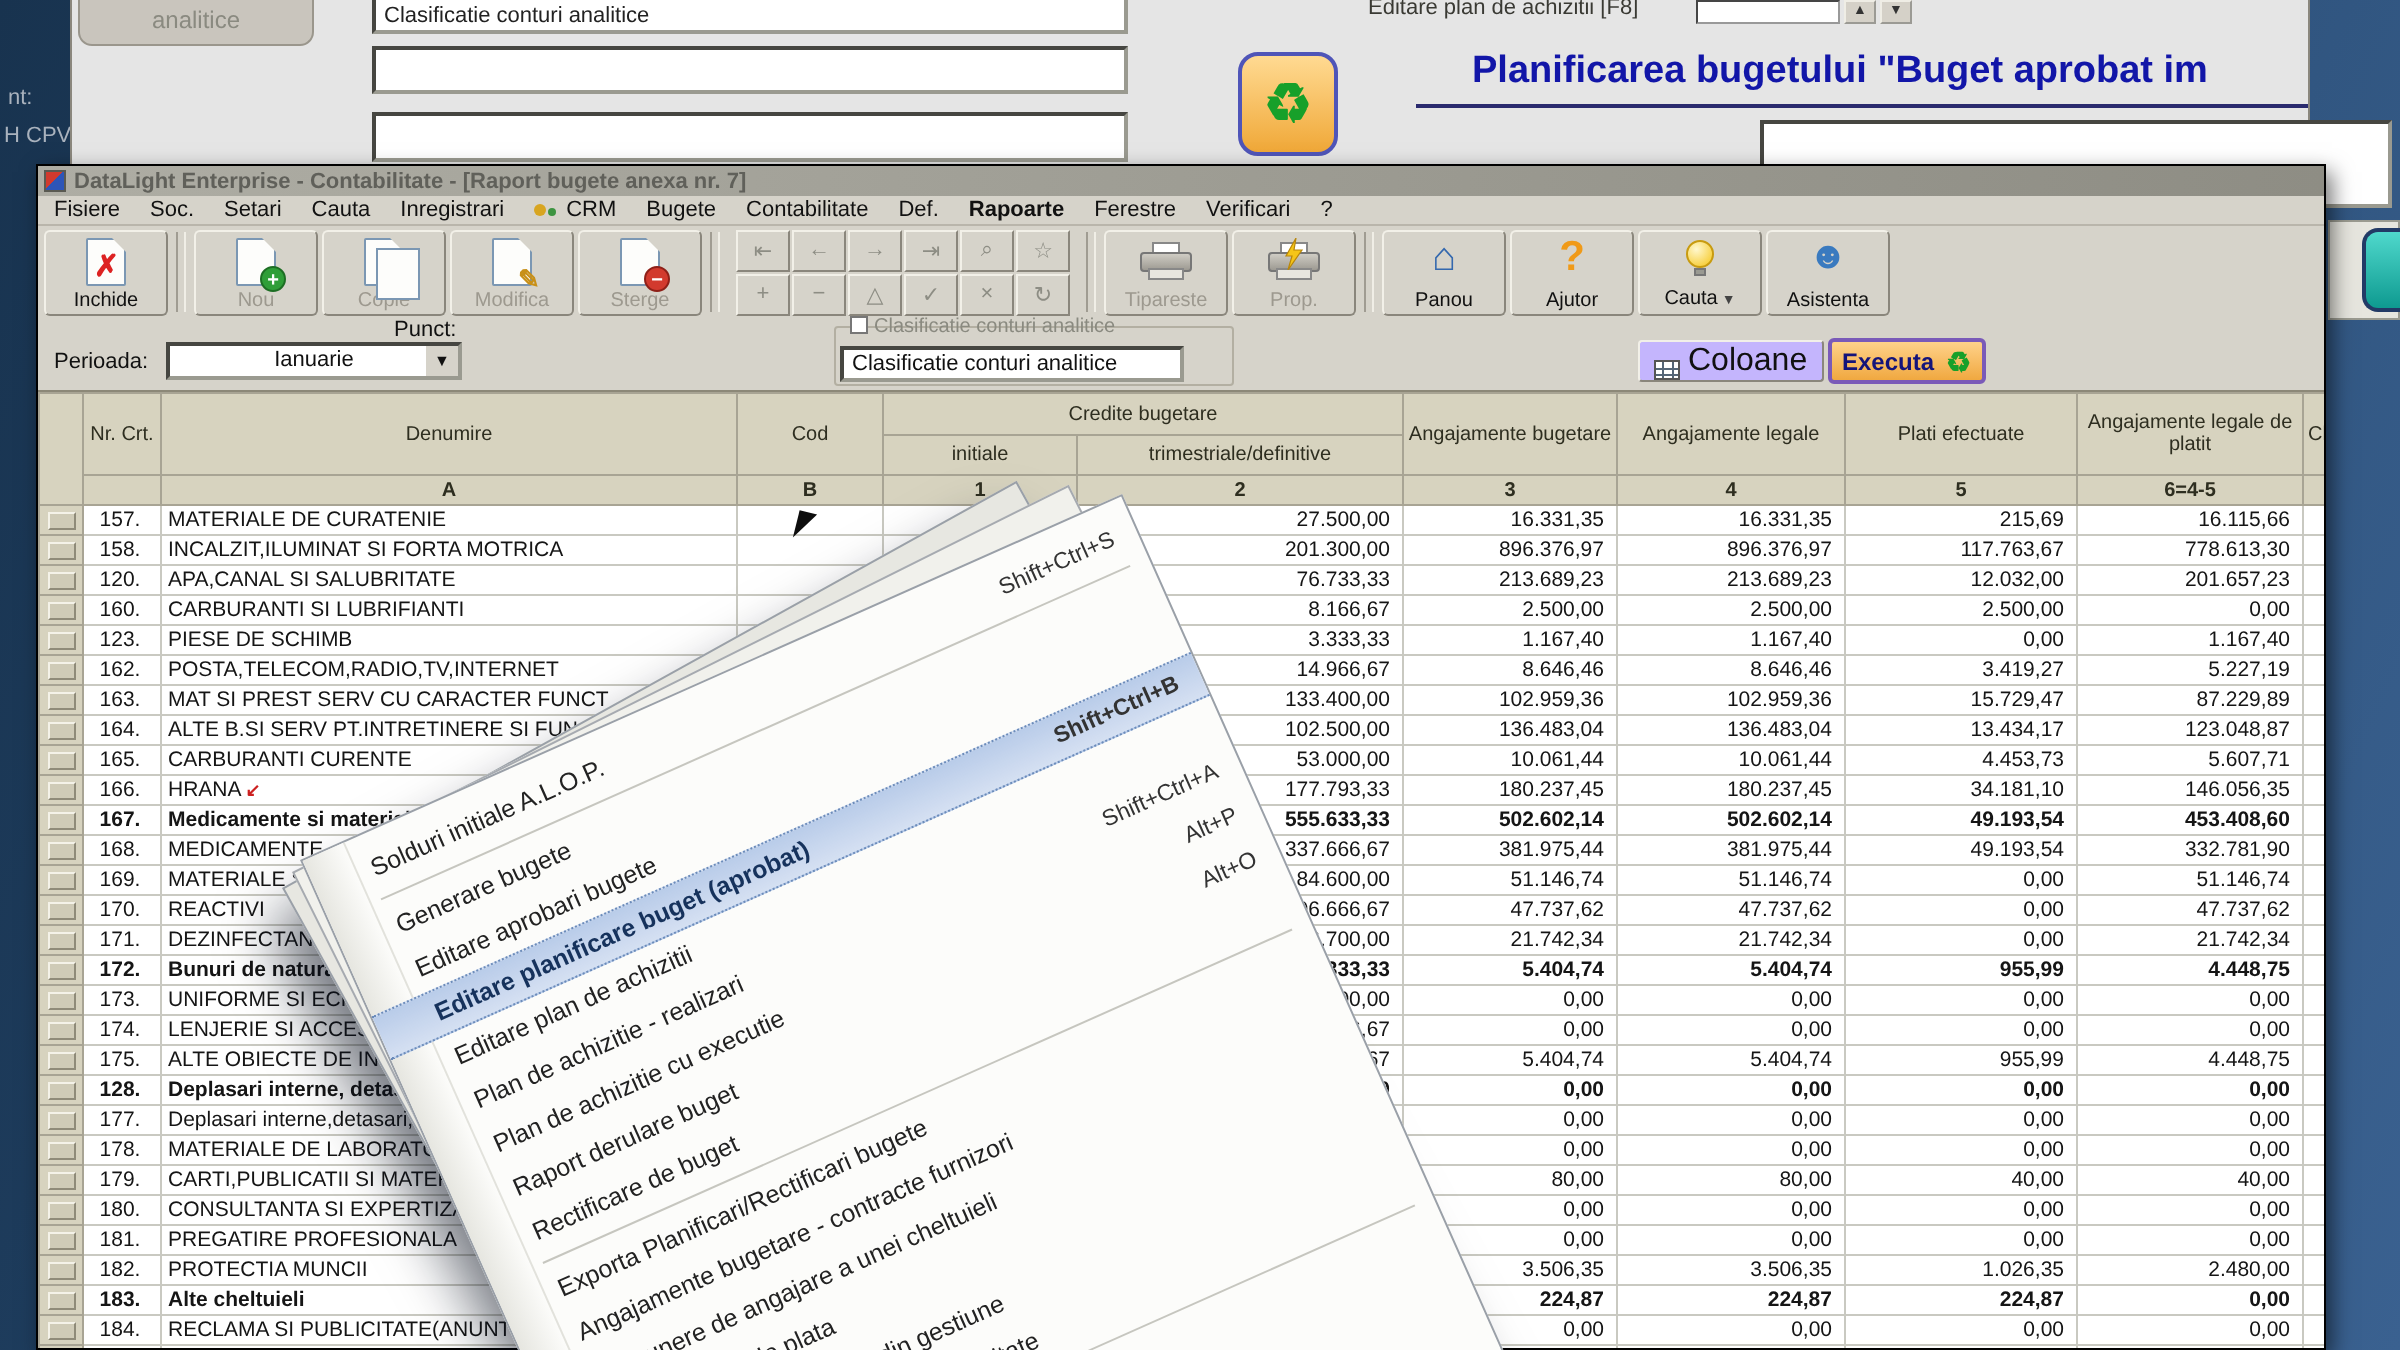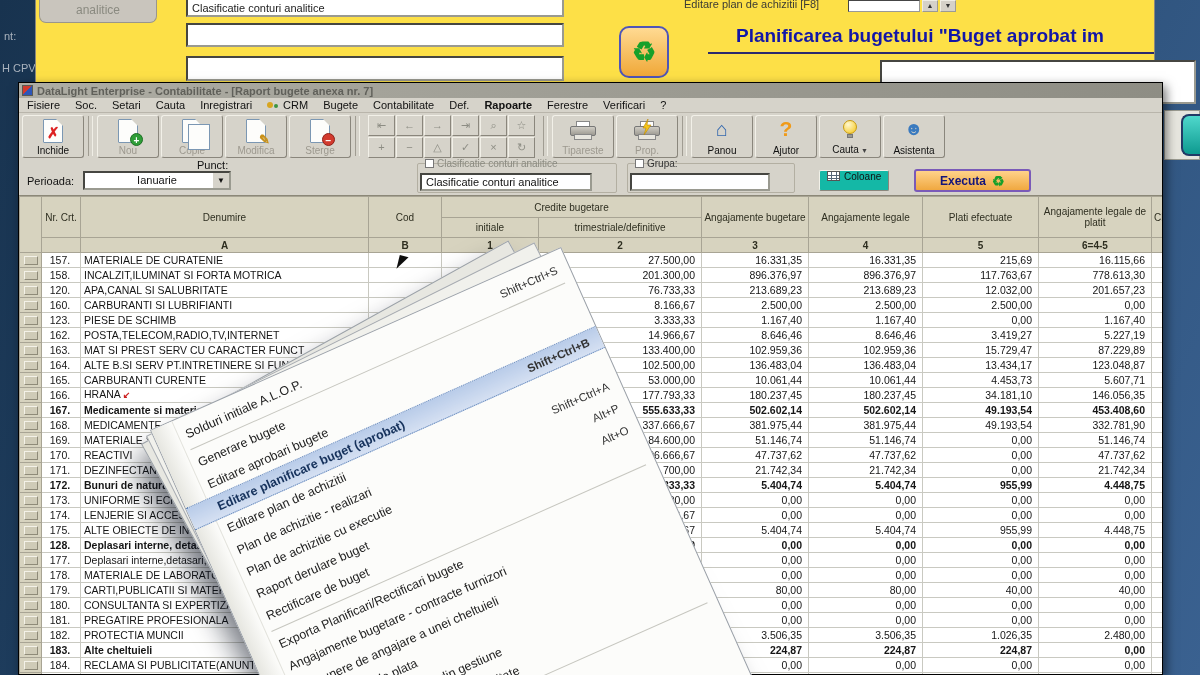--- a/index.html
+++ b/index.html
@@ -4,21 +4,21 @@
 <style>
   html,body{margin:0;padding:0;width:1200px;height:675px;overflow:hidden;
     font-family:"Liberation Sans",sans-serif;
     background:linear-gradient(115deg,#18334f 0%,#24466b 45%,#3a6190 100%);}
   *{box-sizing:border-box;}
 
   
   .desk-label{position:absolute;color:#a9b2bd;font-size:11px;z-index:1;}
 
   
-  #bgwin{position:absolute;left:35px;top:0;width:1120px;height:96px;background:#fde047;
+  #bgwin{position:absolute;left:35px;top:0;width:1120px;height:96px;background:#e5e5e5;
     border:1px solid #8b877d;border-top:none;overflow:hidden;z-index:2;}
   #bg-tab{position:absolute;left:3px;top:0;width:118px;height:23px;background:#c9c5bd;
     border:1px solid #9a968c;border-top:none;border-radius:0 0 7px 7px;color:#8a8a80;
     font-size:12px;text-align:center;line-height:21px;}
   .bgcombo{position:absolute;left:150px;width:378px;background:#fff;border:2px inset #9a9a90;
     font-size:11px;color:#222;padding:2px 4px;white-space:nowrap;overflow:hidden;}
   .dropbtn{position:absolute;right:-24px;top:0;width:21px;height:100%;background:#d5d1c8;
     border:1px solid;border-color:#f2f0e8 #7f7b71 #7f7b71 #f2f0e8;text-align:center;
     font-size:8px;line-height:15px;color:#111;}
   .dropbtn i{font-style:normal;border-bottom:2px solid #111;padding:0 1px;}
@@ -105,31 +105,31 @@
   
   #filterrow{position:absolute;left:0;top:76px;right:0;height:36px;font-size:11px;color:#111;}
   .flabel{position:absolute;white-space:nowrap;}
   .combo{position:absolute;background:#fff;border:2px inset #9a9a90;font-size:11px;
     padding:1px 4px;white-space:nowrap;overflow:hidden;}
   .combo .dropbtn{right:-20px;}
   .cbox{display:inline-block;width:9px;height:9px;background:#fff;border:1px solid #777;
     vertical-align:-1px;margin-right:3px;}
   .gbox-grp{position:absolute;border:1px solid #b3afa2;border-radius:2px;}
   .gbox-grp .cap{position:absolute;left:7px;top:-6px;font-size:10px;color:#8a8a80;white-space:nowrap;}
-  #coloane-btn{position:absolute;background:#14b8a6;border:1px solid;
+  #coloane-btn{position:absolute;background:#c4b5fd;border:1px solid;
     border-color:#f2f0e8 #8a867c #8a867c #f2f0e8;border-radius:2px;display:flex;
-    align-items:flex-start;gap:4px;padding:0 7px;height:21px;font-size:10px;}
+    align-items:flex-end;gap:4px;padding:0 7px;height:21px;font-size:16px;}
   .gridico{width:13px;height:10px;background:
     linear-gradient(#fff,#fff) ,#888;border:1px solid #555;
     background-image:linear-gradient(90deg,transparent 0 3px,#567 3px 4px,transparent 4px 8px,#567 8px 9px,transparent 9px),
     linear-gradient(transparent 0 3px,#567 3px 4px,transparent 4px 6px,#567 6px 7px,transparent 7px);
     background-color:#fff;}
   #executa-btn{position:absolute;background:linear-gradient(180deg,#ffd28a,#f0a840);
     border:2px solid #7a5ab8;border-radius:3px;display:flex;align-items:center;gap:6px;
-    justify-content:center;height:23px;font-size:12px;font-weight:bold;color:#14147a;padding:0 24px;}
+    justify-content:center;height:23px;font-size:12px;font-weight:bold;color:#14147a;padding:0 5px;}
   #executa-btn .rec{color:#17a02a;font-size:14px;font-weight:bold;}
 
   
   #tablewrap{position:absolute;left:0;top:112px;right:0;bottom:0;background:#fff;
     border-top:1px solid #8c8878;overflow:hidden;}
   table{border-collapse:collapse;table-layout:fixed;width:1145px;}
   thead td{background:#d7d3bf;border:1px solid #a8a494;font-size:10px;color:#2e2e20;
     text-align:center;vertical-align:middle;padding:1px 2px;line-height:11px;}
   tbody td{border:1px solid #c9c9c1;font-size:10.5px;color:#151515;height:15px;
     line-height:13px;padding:0 3px;white-space:nowrap;overflow:hidden;}
@@ -159,21 +159,21 @@
     border-bottom:1px dotted #6c8cba;font-weight:bold;color:#16325c;}
   .msep{height:1px;background:#c6c6bf;margin:3px 10px 3px 28px;}
 
   
   #cursor{position:absolute;left:398px;top:256px;width:0;height:0;z-index:20;
     border-left:9px solid #0d0d0d;border-bottom:14px solid transparent;transform:rotate(14deg);}
 </style>
 </head>
 <body>
 
-<div class="desk-label" style="left:4px;top:30px;">nt:</div>
+<div class="desk-label" style="left:4px;top:43px;">nt:</div>
 <div class="desk-label" style="left:2px;top:62px;">H CPV:</div>
 
 <div id="bgwin">
   <div id="bg-tab">analitice</div>
 
   <div class="bgcombo" style="top:-2px;height:19px;">
     <span>Clasificatie conturi analitice</span>
     
   </div>
   <div class="bgcombo" style="top:23px;height:24px;">
@@ -313,27 +313,20 @@
     <span class="flabel" style="left:8px;top:16px;">Perioada:</span>
     <div class="combo" style="left:64px;top:12px;width:148px;height:19px;text-align:center;">
       <span>Ianuarie</span>
       <span class="dropbtn" style="right:0;width:16px;border:none;background:#d6d3ca;line-height:16px;"><i style="border:none;">▼</i></span>
     </div>
     <span class="flabel" style="left:178px;top:0;">Punct:</span>
     <div class="gbox-grp" style="left:398px;top:4px;width:200px;height:30px;">
       <span class="cap"><span class="cbox"></span><span>Clasificatie conturi analitice</span></span>
       <div class="combo" style="left:2px;top:9px;width:172px;height:18px;">
         <span>Clasificatie conturi analitice</span>
-        <span class="dropbtn" style="right:-21px;line-height:15px;"></span>
-      </div>
-    </div>
-    <div class="gbox-grp" style="left:608px;top:4px;width:168px;height:30px;">
-      <span class="cap" style="color:#333;"><span class="cbox"></span><span>Grupa:</span></span>
-      <div class="combo" style="left:2px;top:9px;width:140px;height:18px;">
-        <span></span>
         <span class="dropbtn" style="right:-21px;line-height:15px;"></span>
       </div>
     </div>
     <div id="coloane-btn" style="left:800px;top:11px;">
       <span class="gridico"></span>
       <span>Coloane</span>
     </div>
     <div id="executa-btn" style="left:895px;top:10px;">
       <span>Executa</span>
       <span class="rec">♻</span>

